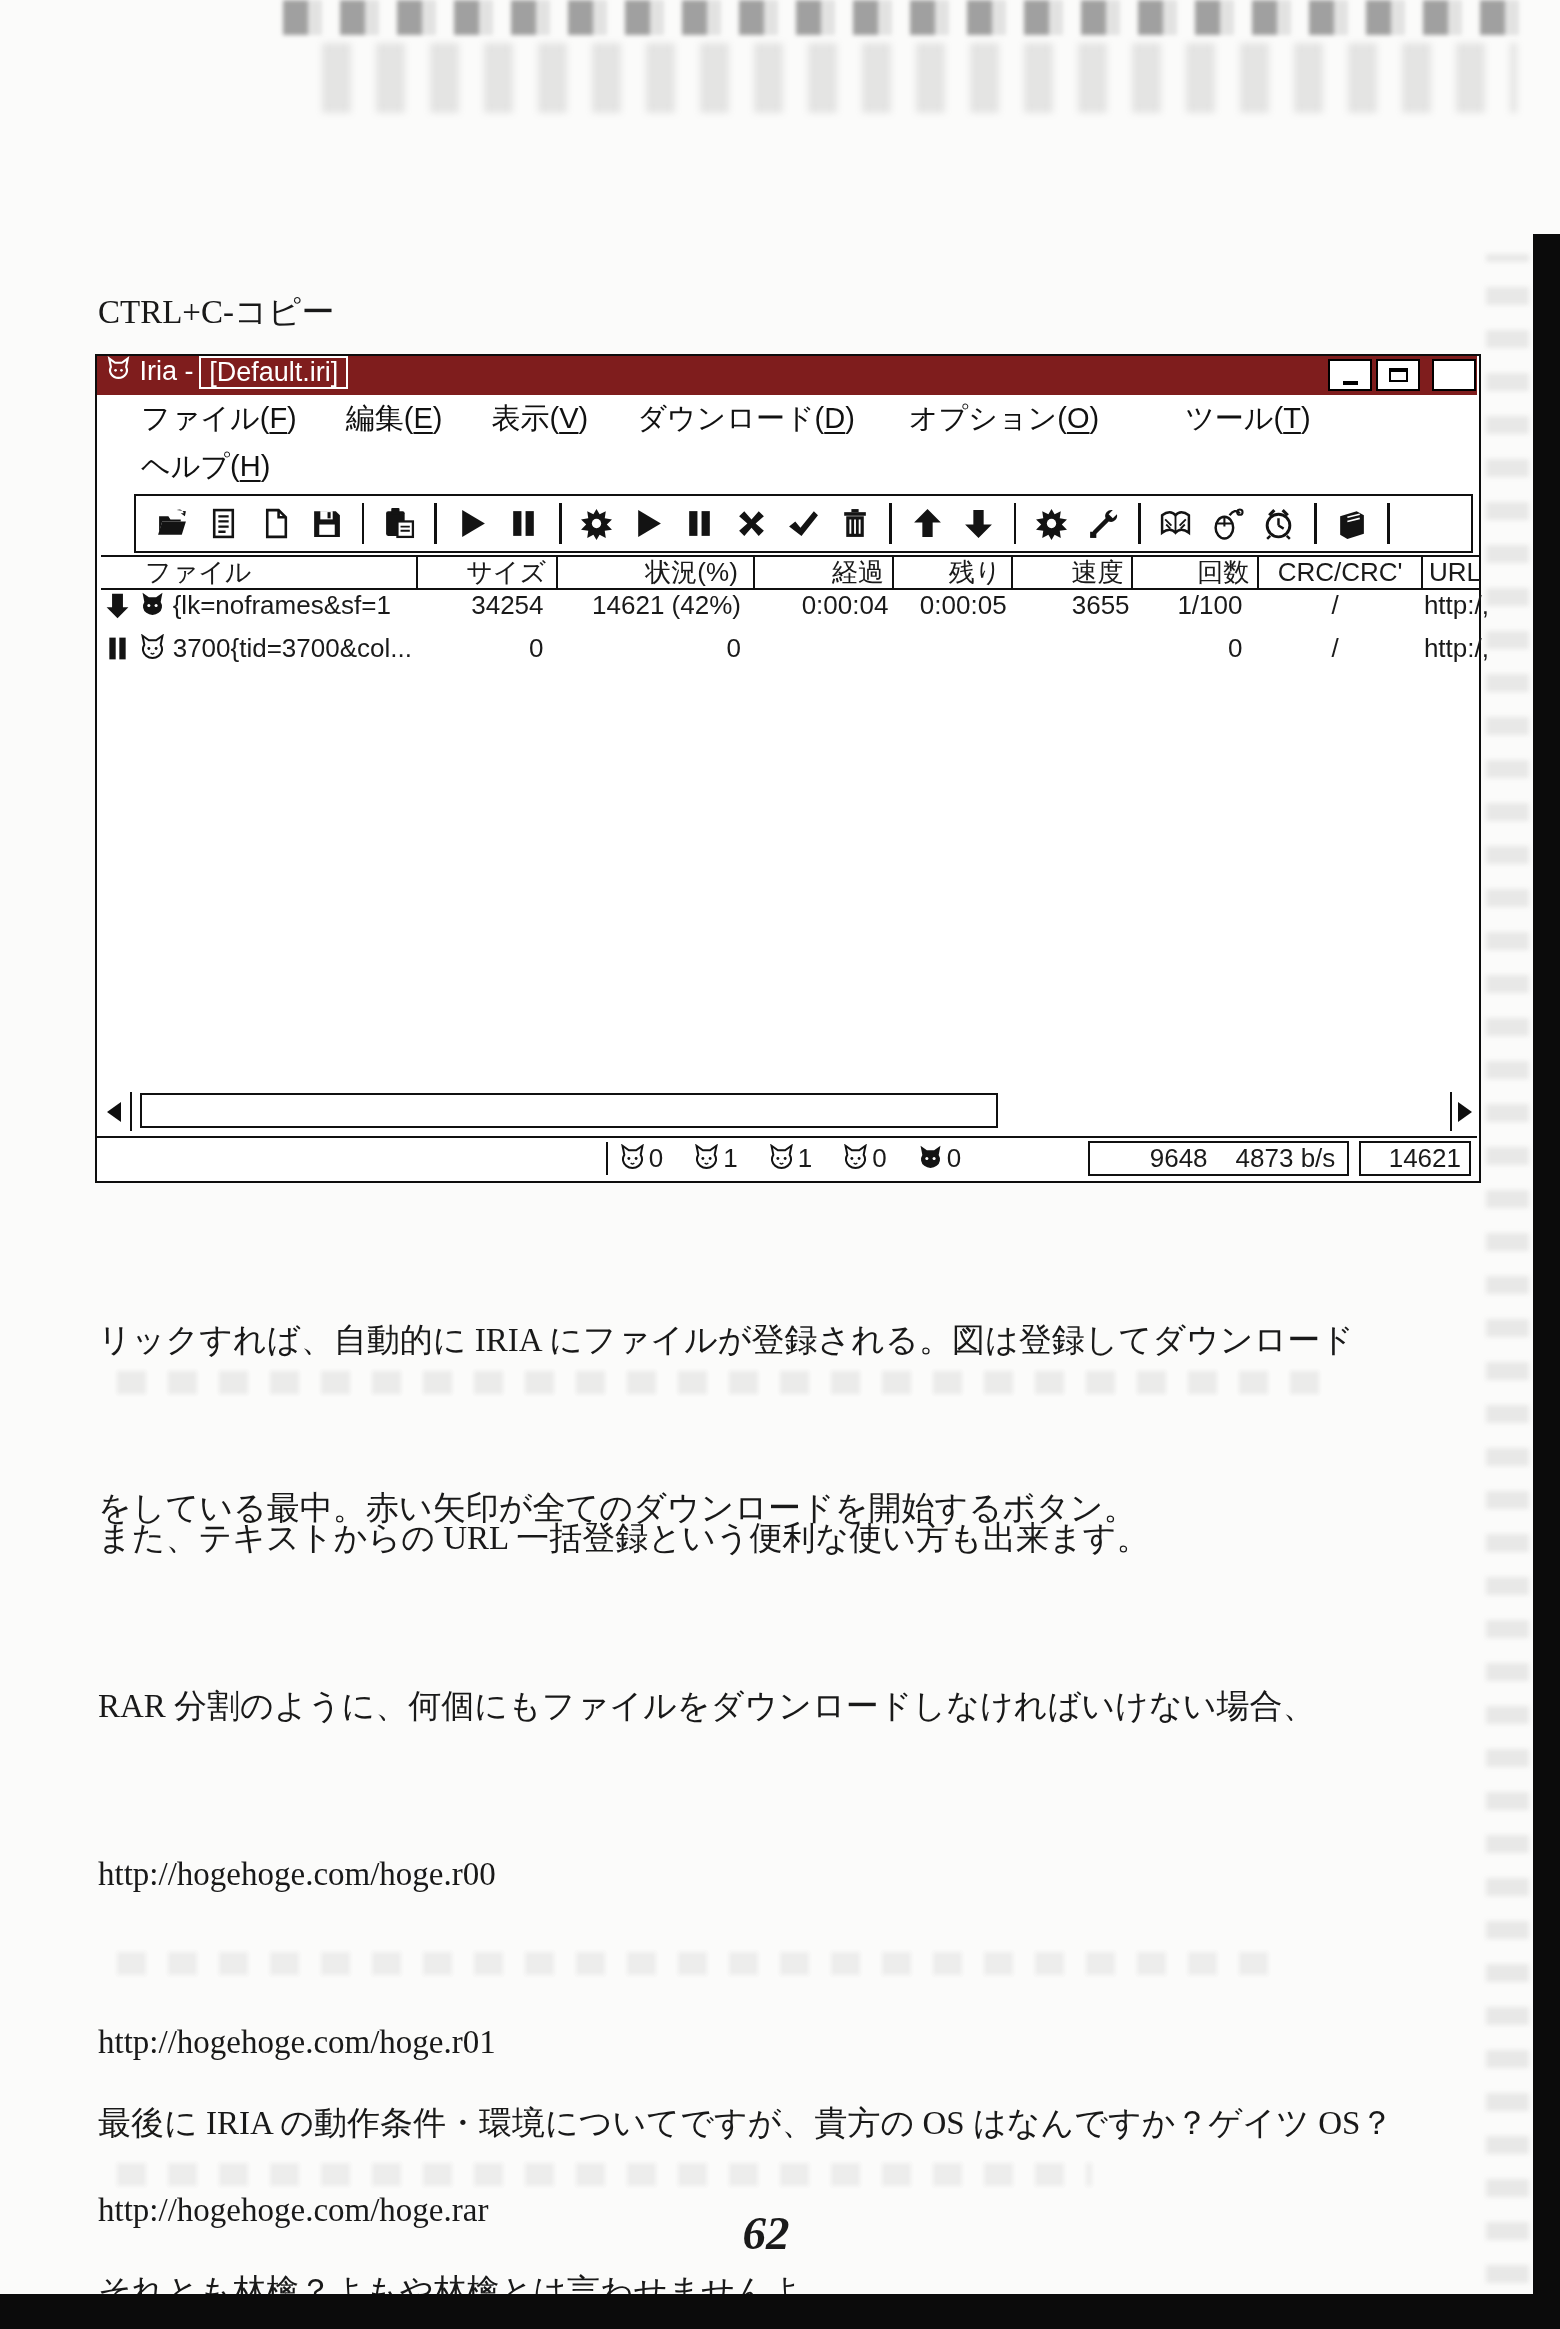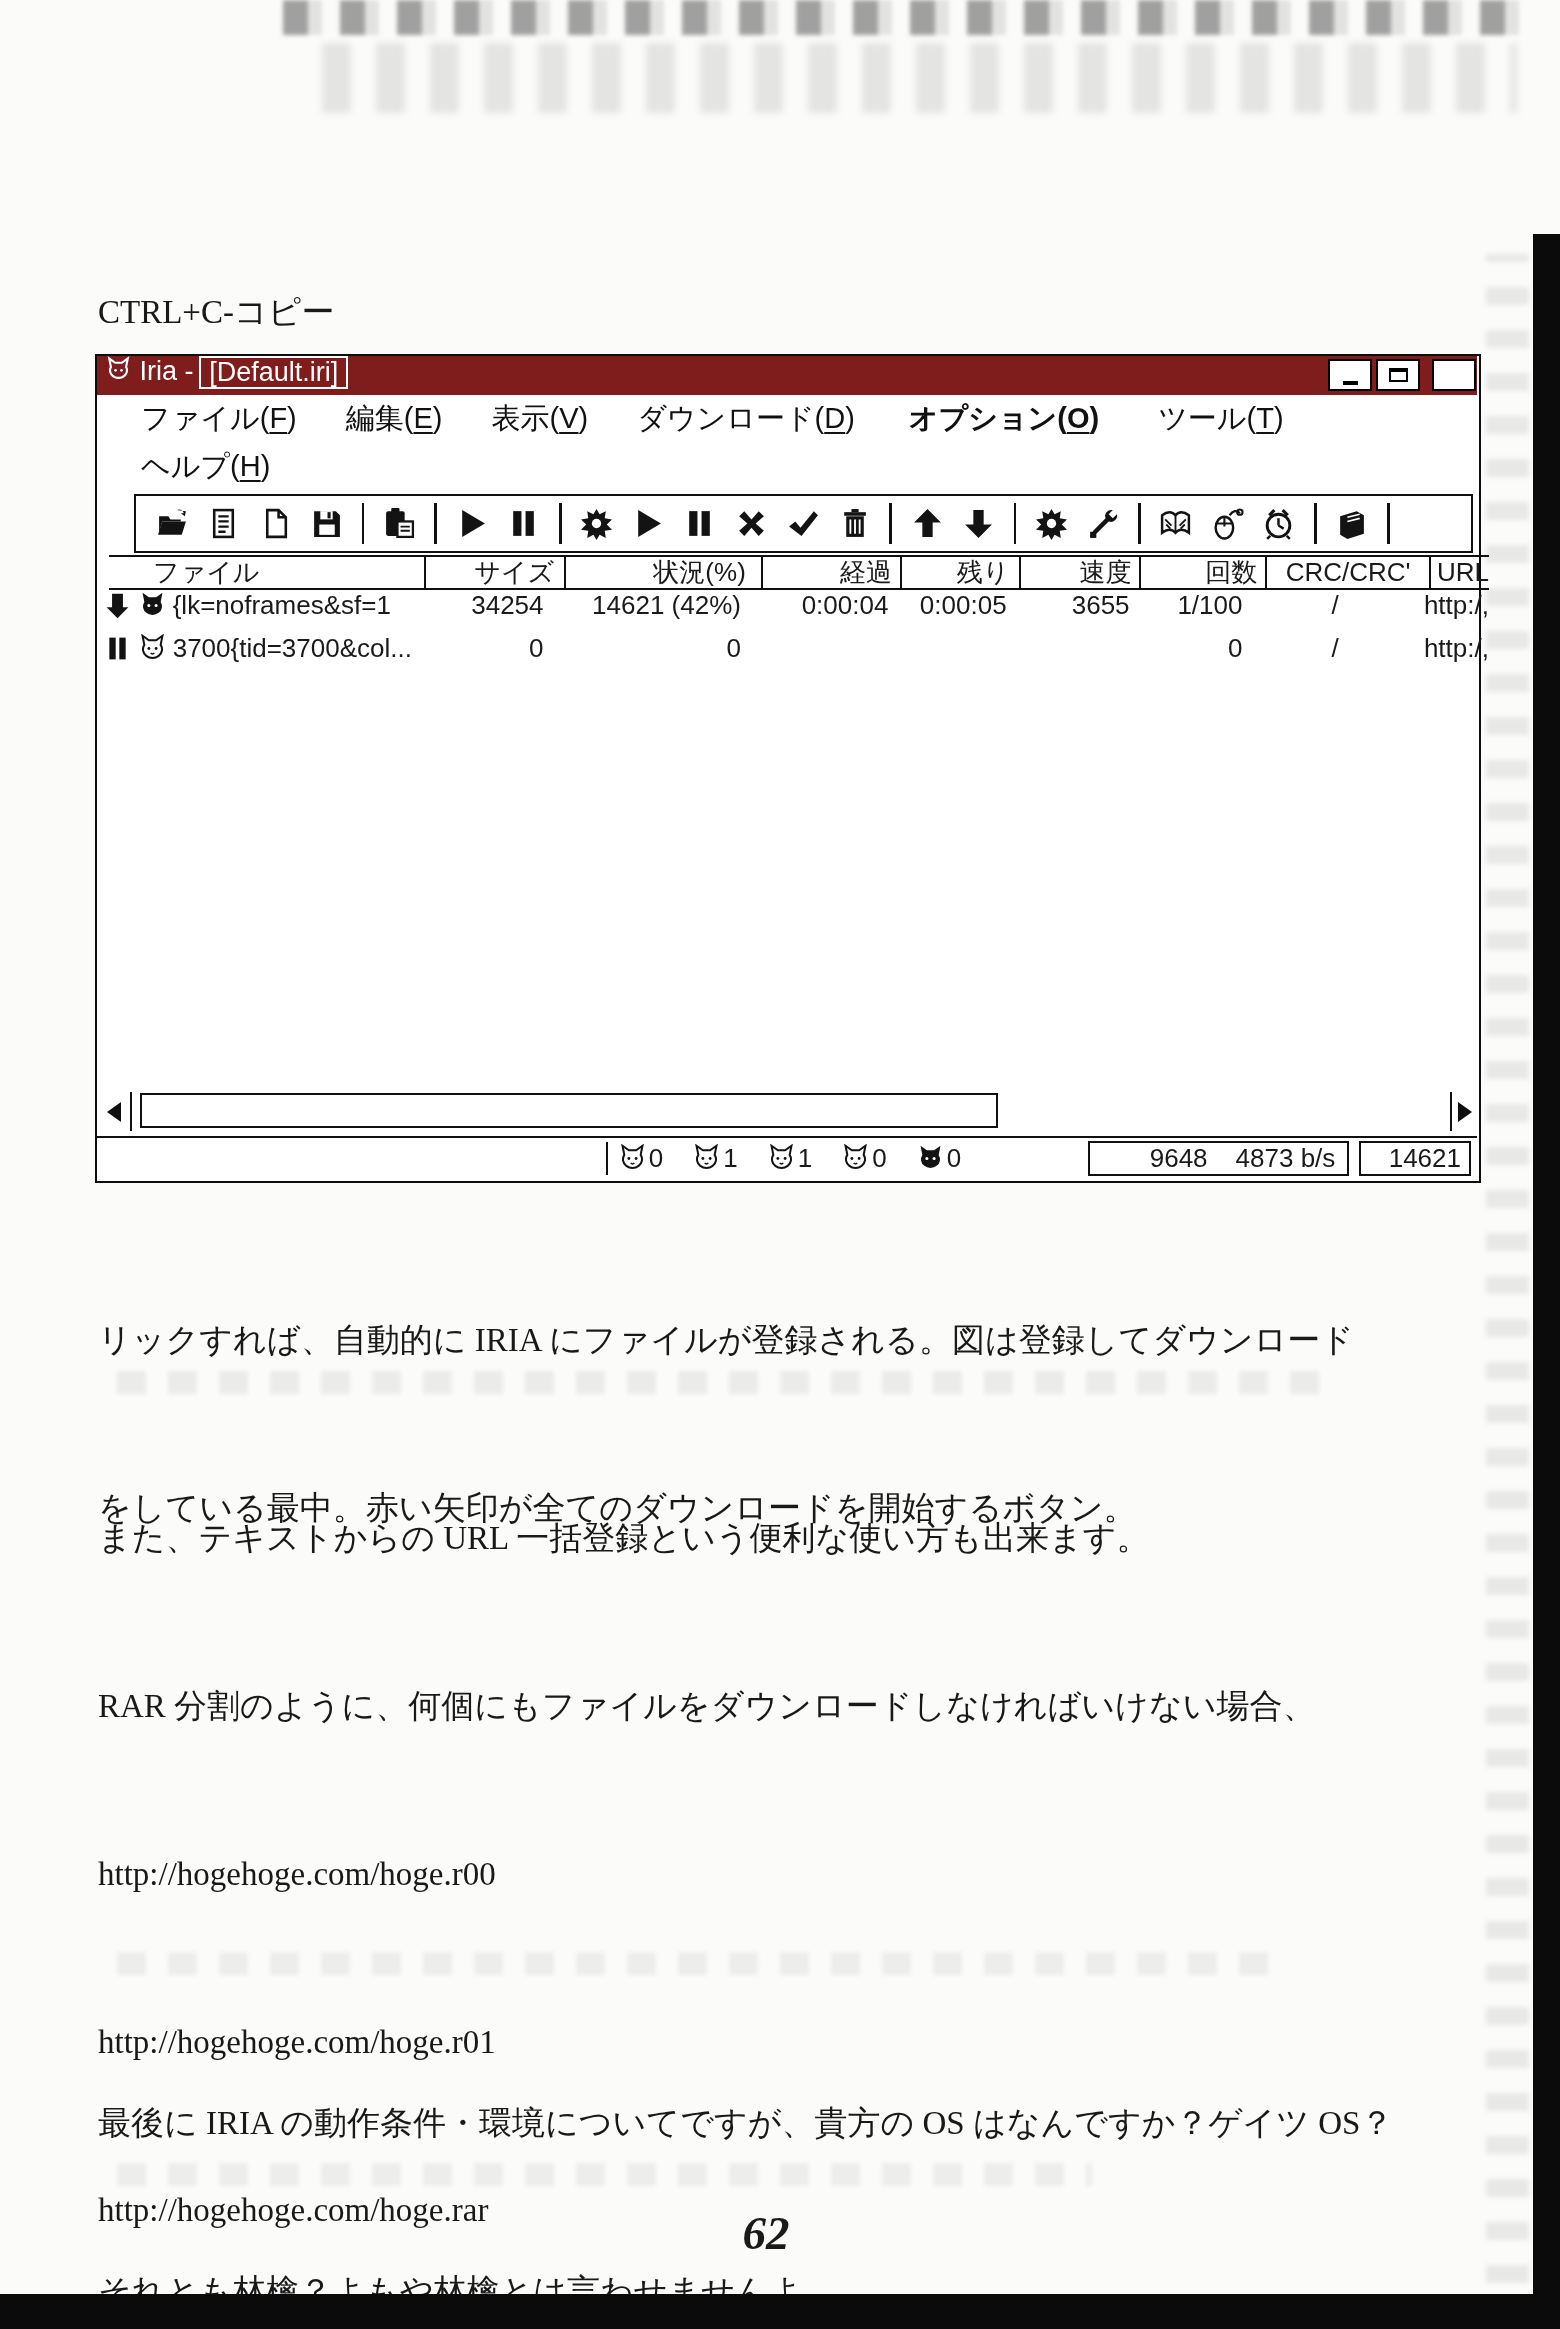--- a/index.html
+++ b/index.html
@@ -39,21 +39,21 @@
   .menubar{position:absolute;left:0;top:39px;width:1380px;font-size:29px;color:#111;}
   .menurow{display:flex;padding-left:44px;height:48px;align-items:center;}
   .menurow .mi{margin-right:49px;white-space:nowrap;}
   .mi u{text-underline-offset:3.9px;}
   .toolbar{position:absolute;left:37px;top:138px;width:1339px;height:59px;border:2px solid #101010;box-sizing:border-box;
     display:flex;align-items:center;gap:18.5px;padding-left:19.5px;}
   .ti{width:33px;height:33px;flex:0 0 auto;display:flex;align-items:center;justify-content:center;}
   .ti svg{width:33px;height:33px;}
   .tsep{width:2.9px;height:41px;background:#101010;flex:0 0 auto;}
   
-  .thead{position:absolute;left:12px;top:199px;width:1380px;height:35px;display:flex;
+  .thead{position:absolute;left:4px;top:199px;width:1380px;height:35px;display:flex;
     border-top:2px solid #101010;border-bottom:2.9px solid #101010;box-sizing:border-box;font-size:26px;}
   .hcell{box-sizing:border-box;border-right:2.9px solid #101010;display:flex;align-items:center;height:100%;}
   .hcell:last-child{border-right:none;}
   .trow{position:absolute;left:0;width:1380px;height:43px;display:flex;font-size:26px;}
   .cell{box-sizing:border-box;display:flex;align-items:flex-start;height:100%;}
   .c1{width:325px;} .c2{width:144px;} .c3{width:203px;} .c4{width:130px;} .c5{width:122px;padding-left:20px;}
   .c6{width:111px;} .c7{width:117px;} .c8{width:169px;} .c9{width:59px;}
   .al{justify-content:flex-start;} .ar{justify-content:flex-end;} .ac{justify-content:center;}
   .pl45{padding-left:44px;} .pl6{padding-left:5.9px;}
   .pr8{padding-right:7.8px;margin-left:12px;} .pr10{padding-right:9.8px;} .pr14{padding-right:13.7px;} .pr16{padding-right:15.6px;}
@@ -125,21 +125,21 @@
         </span>
     </span>
   </div>
 
   <div class="menubar">
     <div class="menurow">
       <span class="mi"><span>ファイル(</span><u>F</u><span>)</span></span>
       <span class="mi"><span>編集(</span><u>E</u><span>)</span></span>
       <span class="mi"><span>表示(</span><u>V</u><span>)</span></span>
       <span class="mi" style="margin-right:54px;"><span>ダウンロード(</span><u>D</u><span>)</span></span>
-      <span class="mi" style="margin-right:59px;font-weight:bold;"><span>オプション(</span><u>O</u><span>)</span></span>
+      <span class="mi" style="margin-right:86px;"><span>オプション(</span><u>O</u><span>)</span></span>
       <span class="mi"><span>ツール(</span><u>T</u><span>)</span></span>
     </div>
     <div class="menurow" style="height:47px;">
       <span class="mi"><span>ヘルプ(</span><u>H</u><span>)</span></span>
     </div>
   </div>
 
   <div class="toolbar">
     <span class="ti">
         <svg viewBox="0 0 32 32">

